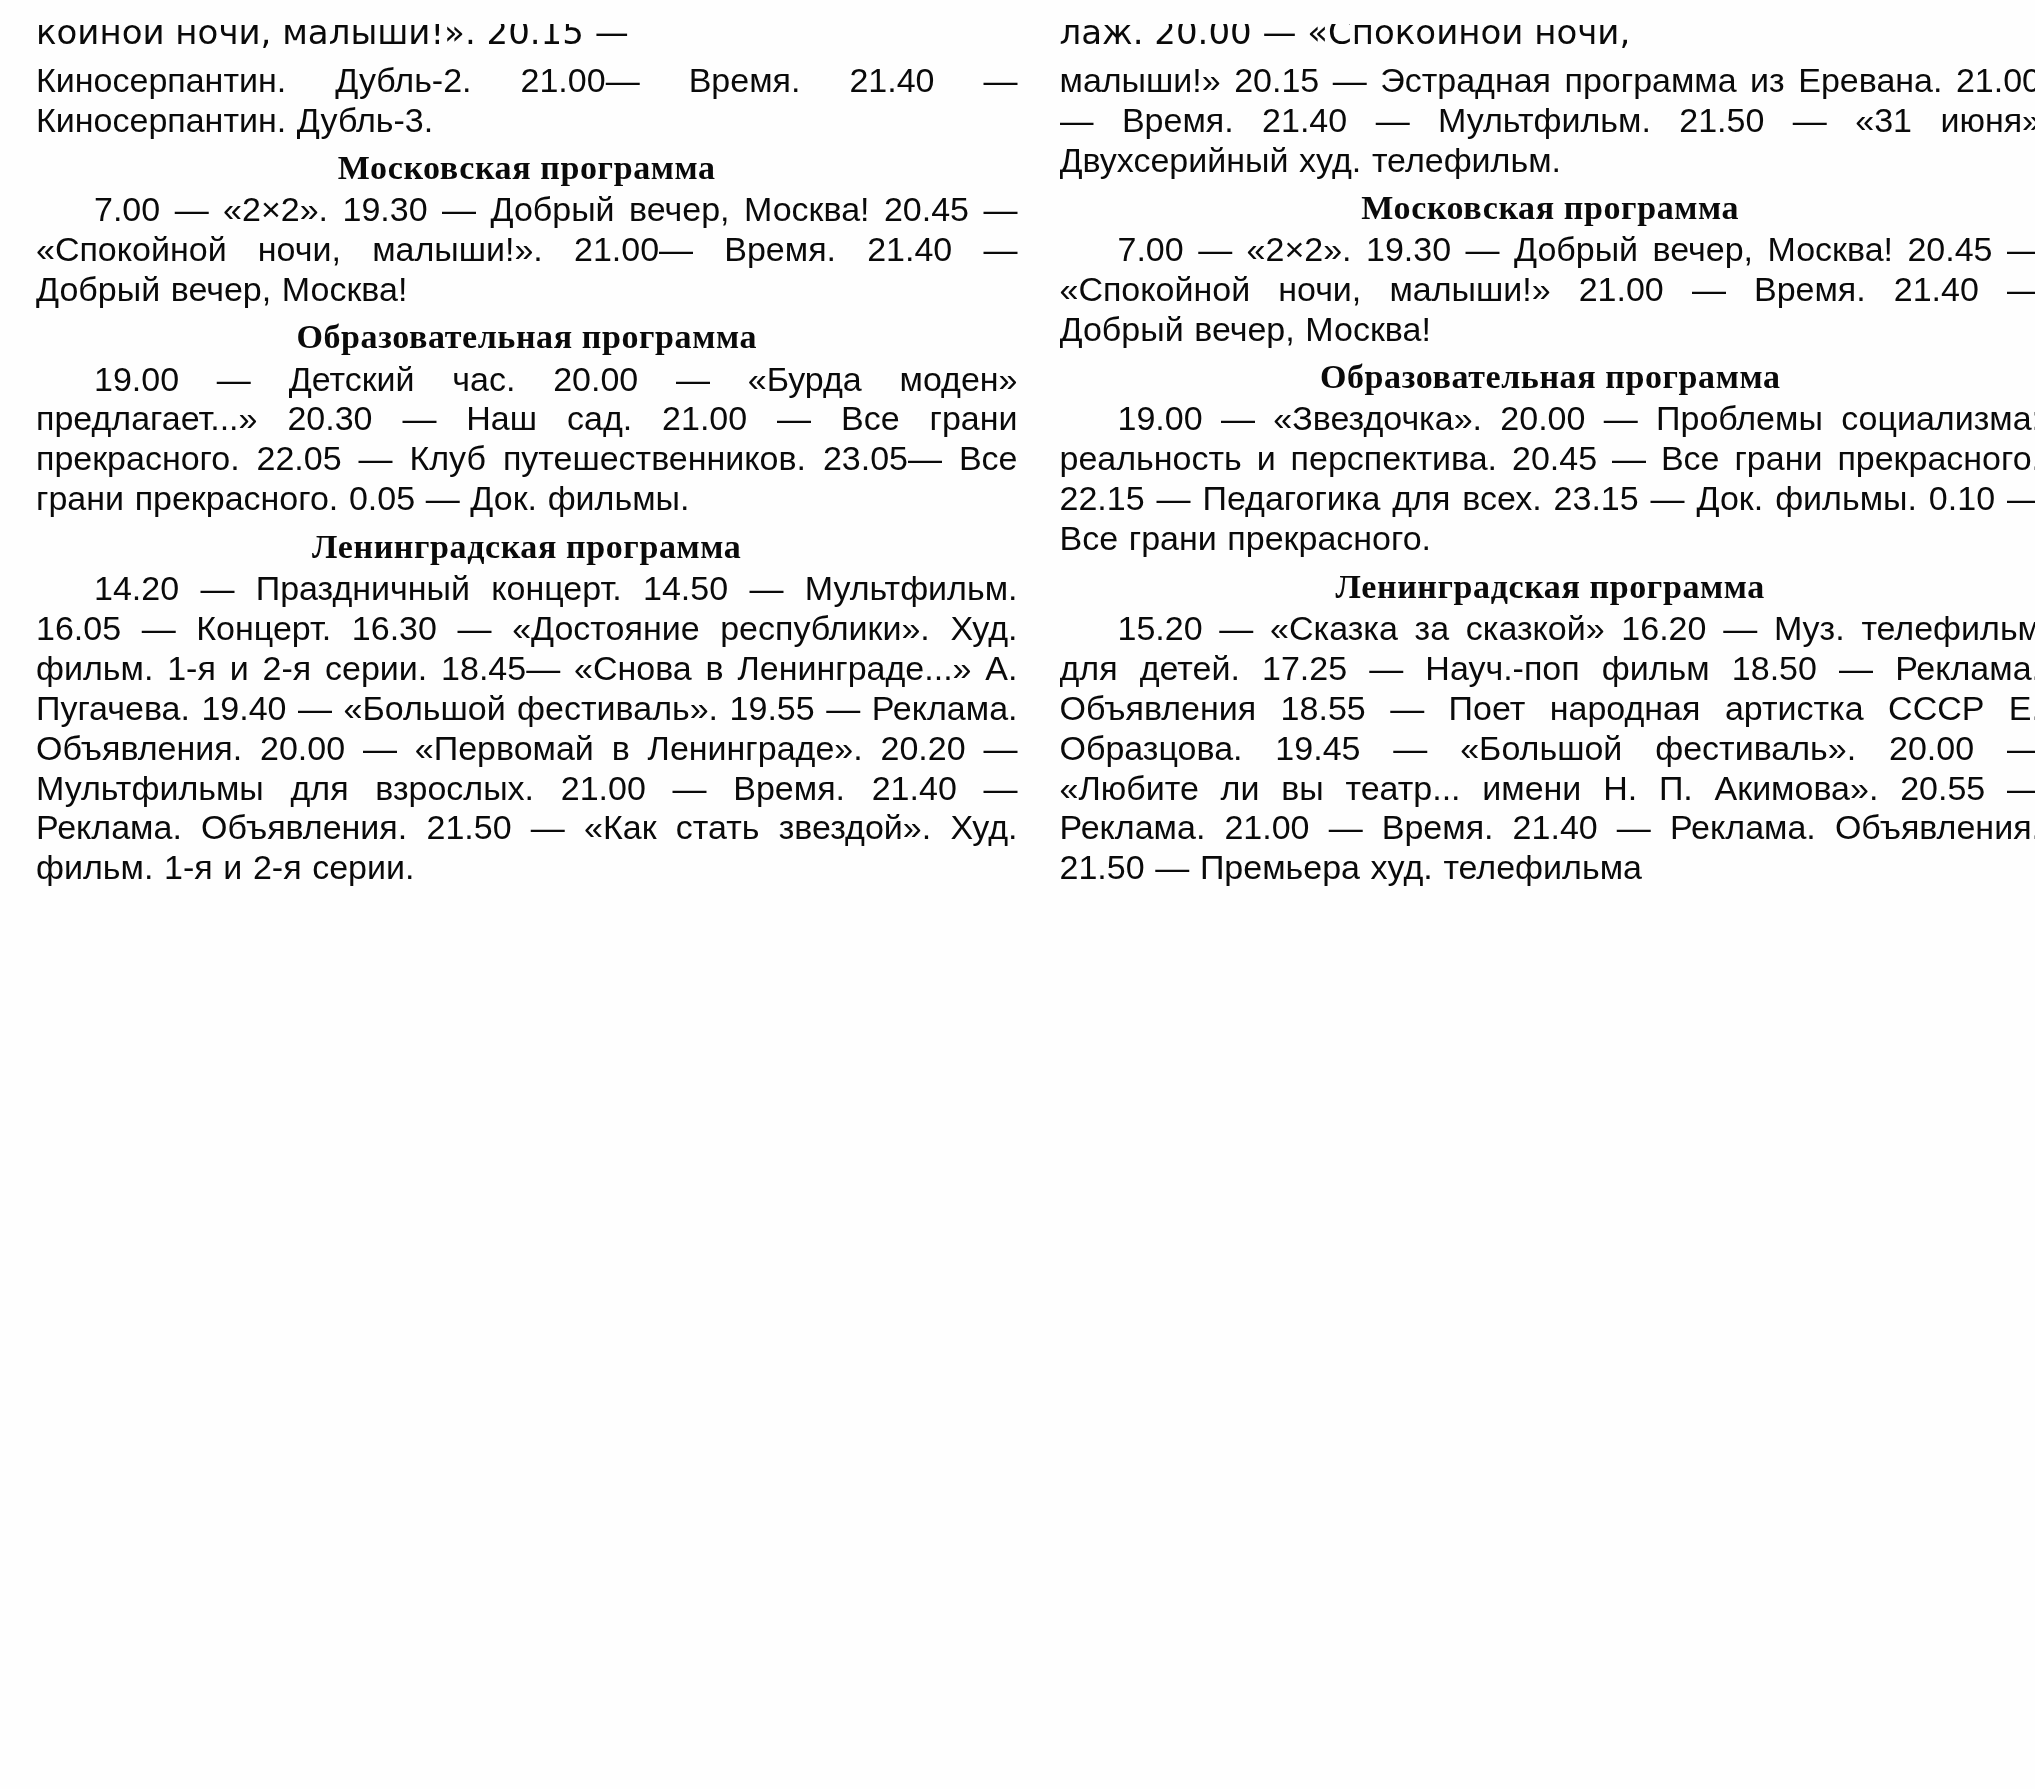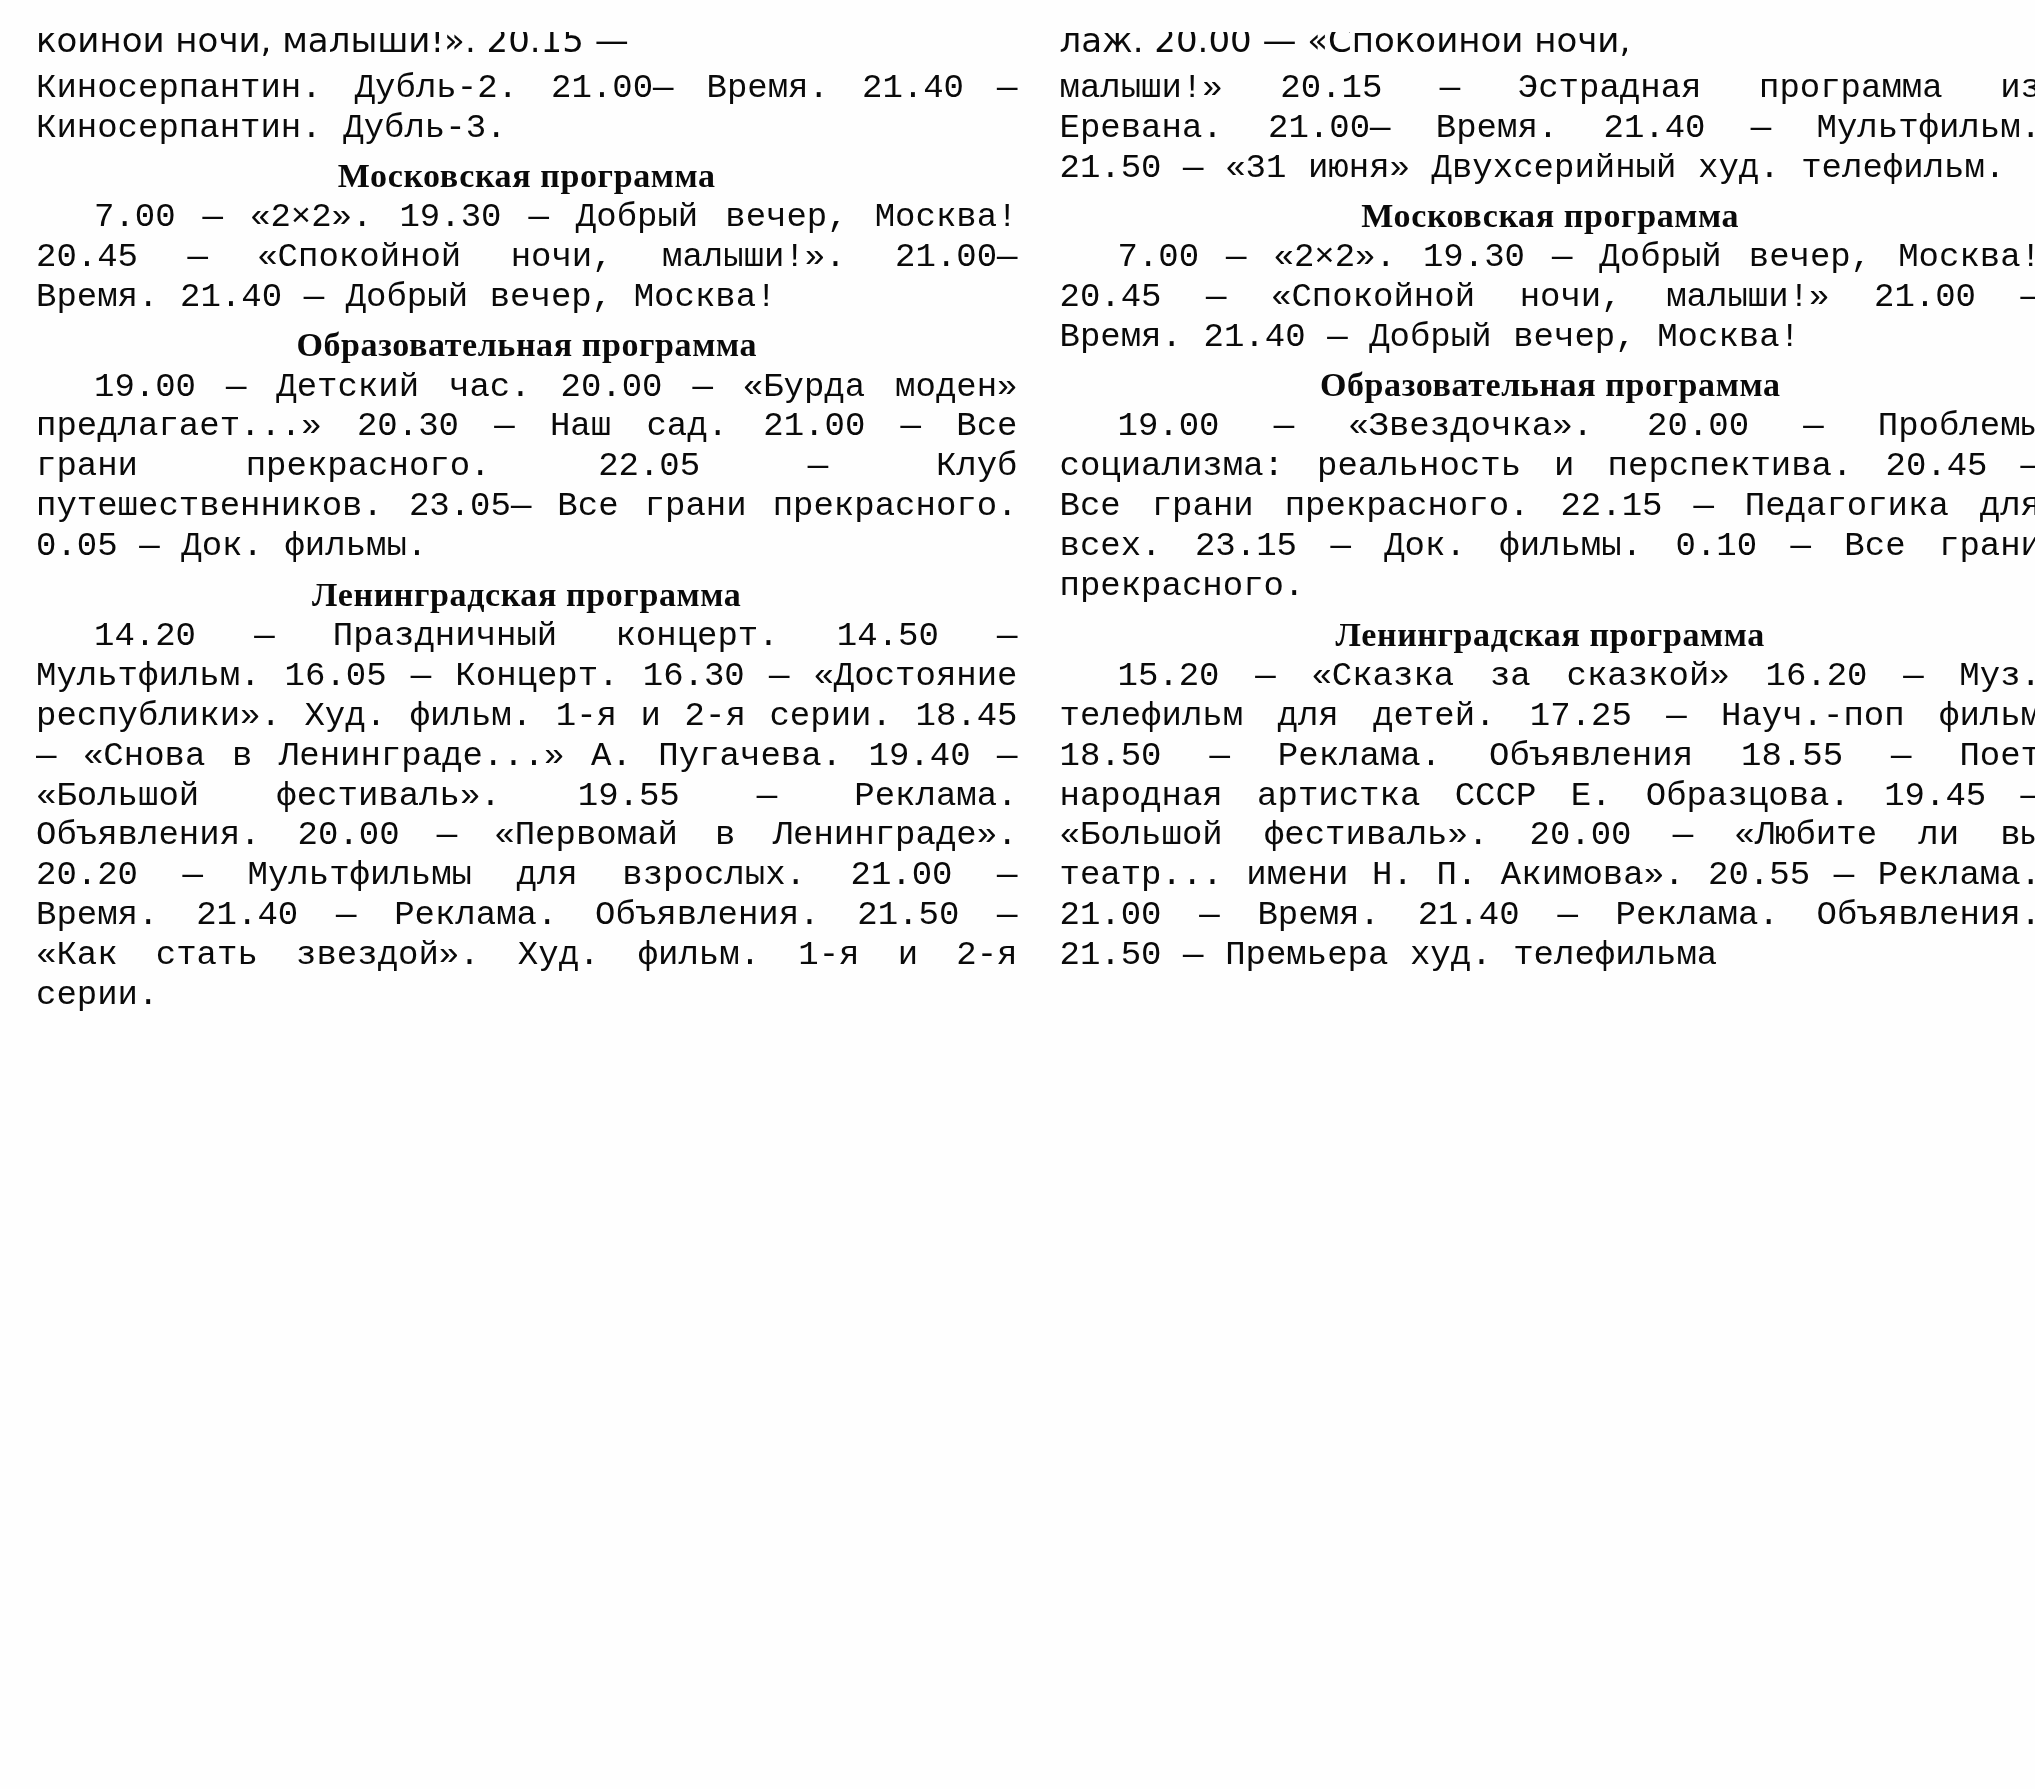--- a/index.html
+++ b/index.html
@@ -12,21 +12,21 @@
     height: 1789px;
     font-family: "DejaVu Sans", sans-serif;
     color: #0a0a0a;
     overflow: hidden;
   }
   .page {
     position: relative;
     width: 2035px;
     height: 1789px;
     box-sizing: border-box;
-    padding: 32px 36px 0 36px;
+    padding: 24px 36px 0 36px;
     display: flex;
     gap: 42px;
     
     background: #fefefe;
   }
   .column {
     flex: 1 1 0;
     min-width: 0;
     position: relative;
     overflow: hidden;
@@ -39,21 +39,21 @@
     font-family: Liberation Serif, serif;
     font-weight: bold;
     font-size: 34px;
     line-height: 1.14;
     text-align: center;
     letter-spacing: 0.6px;
     margin: 8.4px 0 2.4px 0;
     white-space: nowrap;
   }
   .para {
-    font-family: Liberation Mono, monospace;
+    font-family: Liberation Sans, sans-serif;
     font-size: 34px;
     line-height: 1.175;
     text-align: justify;
     text-align-last: left;
     text-justify: inter-word;
     word-spacing: 1.2px;
     margin: 0;
     hyphens: manual;
   }
   .para.first {

